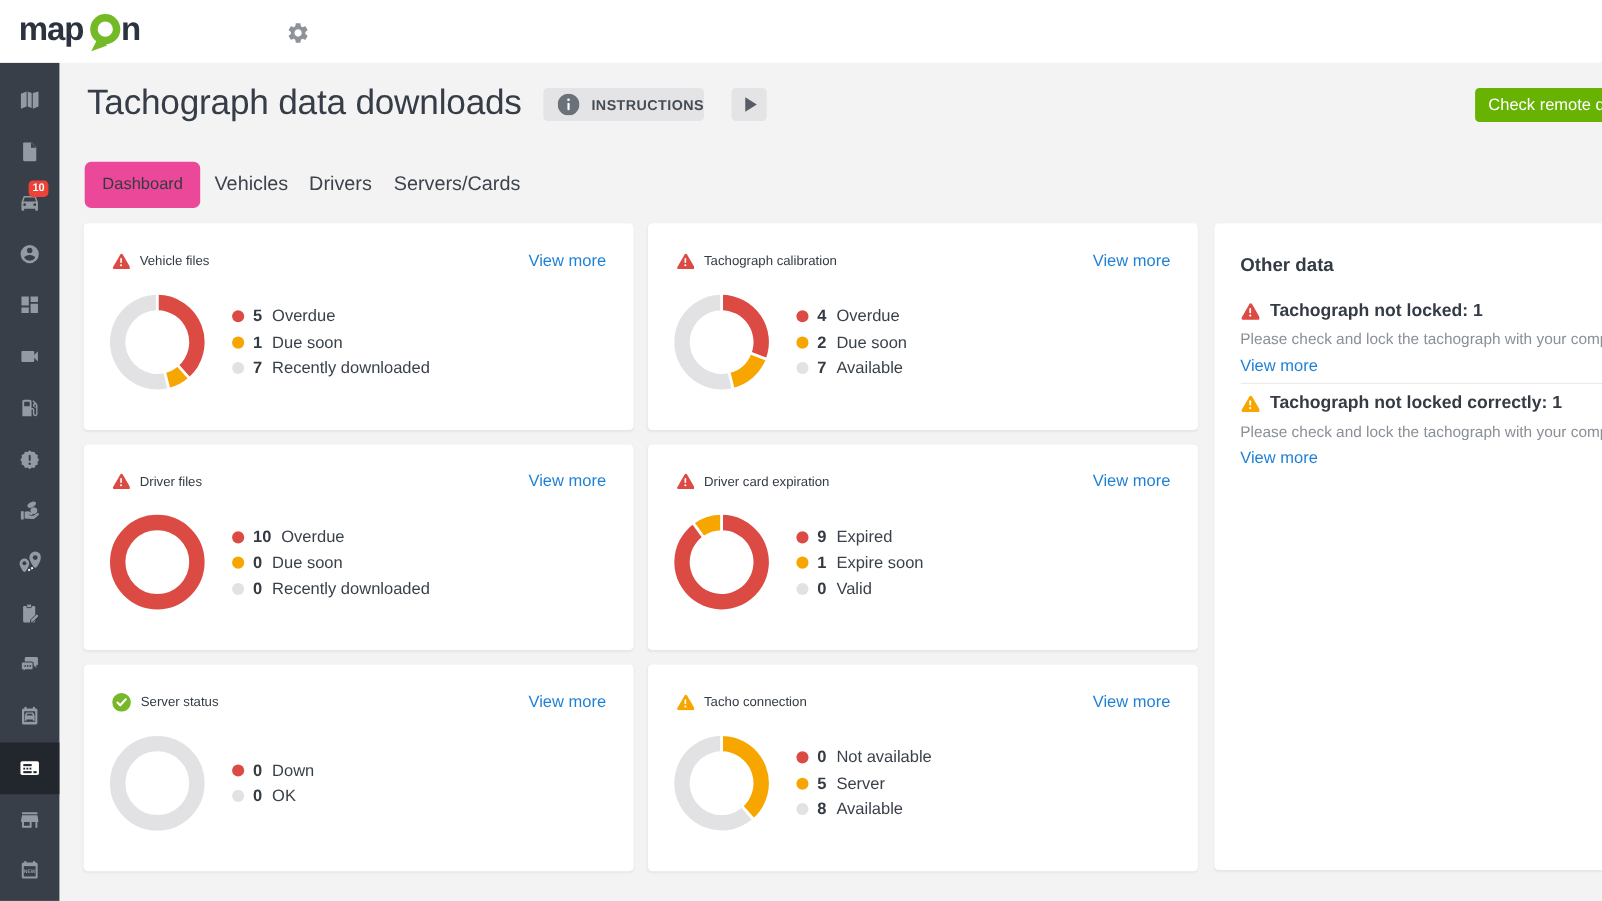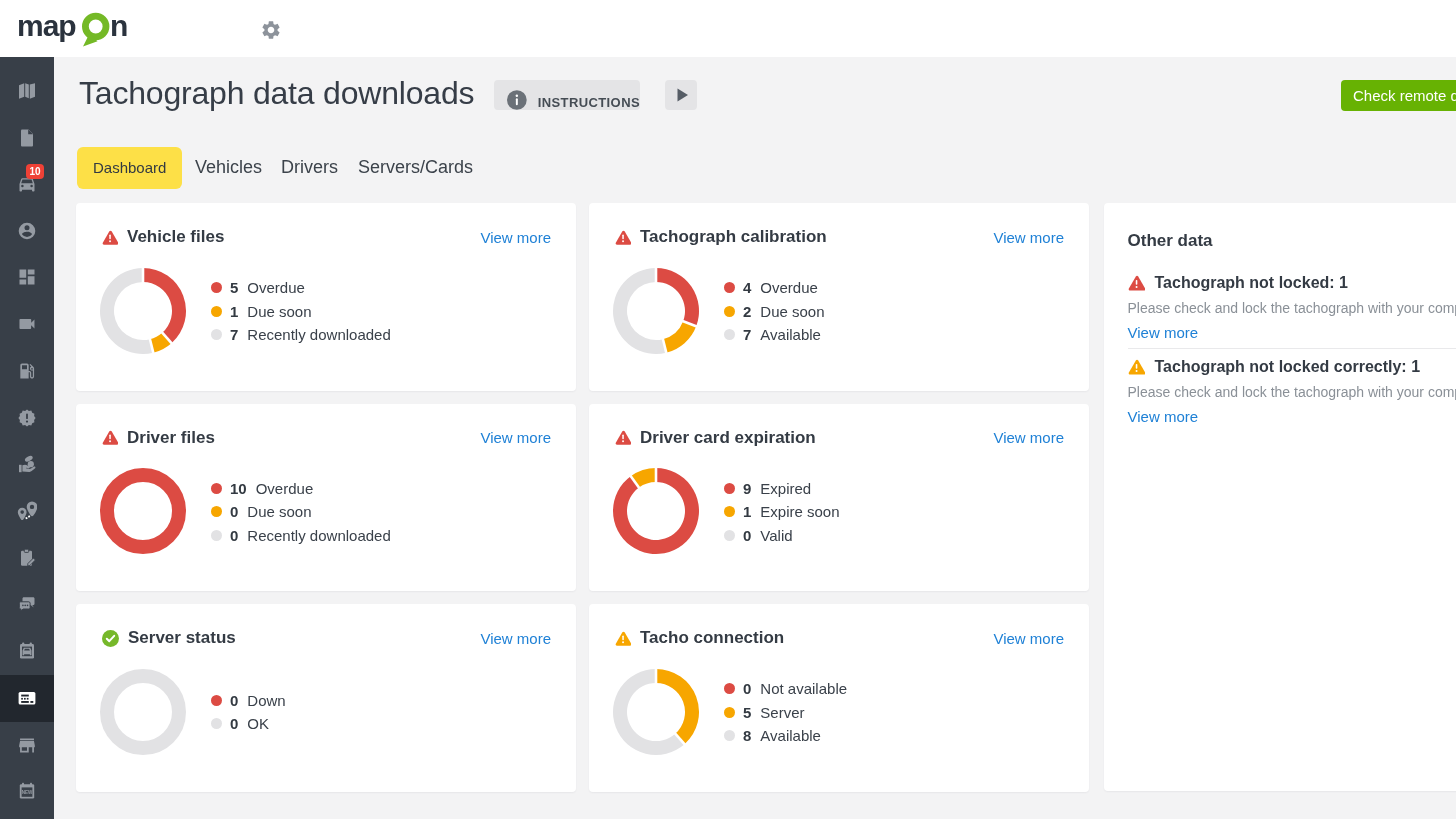--- a/index.html
+++ b/index.html
@@ -3,31 +3,31 @@
 <style>
 *{margin:0;padding:0;box-sizing:border-box}
 html,body{width:1456px;height:819px;overflow:hidden;font-family:"Liberation Sans",sans-serif;background:#f3f3f4}
 #hdr{position:absolute;left:0;top:0;width:1456px;height:57px;background:#fff;z-index:5}
 #logo{position:absolute;left:17px;top:2px}
 #side{position:absolute;left:0;top:57px;width:54px;height:762px;background:#383f48;z-index:4}
 .sic{position:absolute;left:17px}
 #actcell{position:absolute;left:0;top:618px;width:54px;height:46.7px;background:#22272e}
 #badge10{position:absolute;left:26px;top:106.5px;width:18px;height:15px;background:#ef4136;border-radius:4px;color:#fff;font-size:10px;font-weight:700;text-align:center;line-height:15px}
 #title{position:absolute;left:79px;top:75px;font-size:32px;color:#363d47;letter-spacing:-0.2px}
-#instr{position:absolute;left:494px;top:80px;width:146px;height:30px;background:#e4e4e6;border-radius:4px;display:flex;align-items:flex-end;padding-left:13px}
+#instr{position:absolute;left:494px;top:80px;width:146px;height:30px;background:#e4e4e6;border-radius:4px;display:flex;align-items:center;padding-left:13px}
 #instr span{margin-left:11px;font-size:13px;font-weight:700;color:#454c54;letter-spacing:.4px}
 #playbtn{position:absolute;left:665px;top:80px;width:32px;height:30px;background:#e4e4e6;border-radius:4px}
 #greenbtn{position:absolute;left:1341px;top:80px;width:200px;height:31px;background:#67b203;border-radius:4px;color:#fff;font-size:15px;line-height:31px;padding-left:12px}
 #tabs{position:absolute;left:0;top:147px;width:1456px;height:41.5px}
-.tab{position:absolute;left:77px;top:0;height:41.5px;background:#fde047;border-radius:6px;font-size:15px;color:#333a42;line-height:41.5px;padding:0 16px}
+.tab{position:absolute;left:77px;top:0;height:41.5px;background:#ec4899;border-radius:6px;font-size:15px;color:#333a42;line-height:41.5px;padding:0 16px}
 .tabt{position:absolute;top:0;font-size:18px;color:#3c434b;line-height:41.5px}
 .card{position:absolute;width:500px;height:187.5px;background:#fff;border-radius:4px;box-shadow:0 1px 2px rgba(40,40,60,.06)}
 .chdr{position:absolute;left:26px;top:24px;right:25px;height:20px;display:flex;align-items:center}
 .cicon{display:flex;margin-right:9px}
-.ct{font-size:17px;font-weight:700;color:#343b44}
+.ct{font-size:12px;font-weight:400;color:#343b44}
 .vm{margin-left:auto;font-size:15px;color:#1f81d6}
 .donut{position:absolute;left:20.5px;top:61.5px;width:92px;height:92px}
 .leg{position:absolute;left:135px}
 .lr{height:23.3px;display:flex;align-items:center;font-size:15px;color:#3a414a}
 .dot{width:11px;height:11px;border-radius:50%;margin-right:8px}
 .lr b{color:#333a42}
 .ll{margin-left:9px}
 #panel{position:absolute;left:1103.5px;top:203px;width:370px;height:588px;background:#fff;border-radius:4px;box-shadow:0 1px 2px rgba(40,40,60,.06)}
 .pt{position:absolute;left:24px;top:28px;font-size:17px;font-weight:700;color:#343b44}
 .pitem{position:absolute;left:24px;right:0;height:80px}

